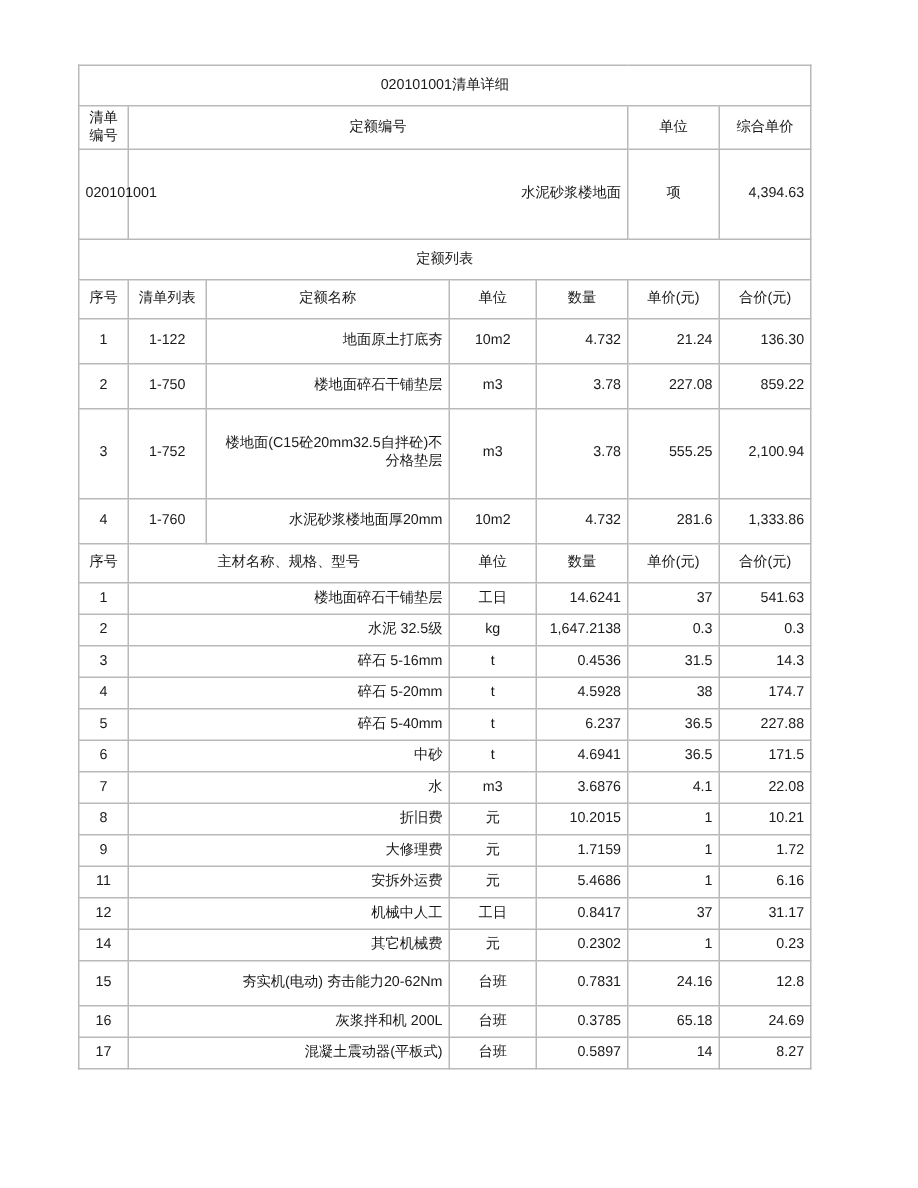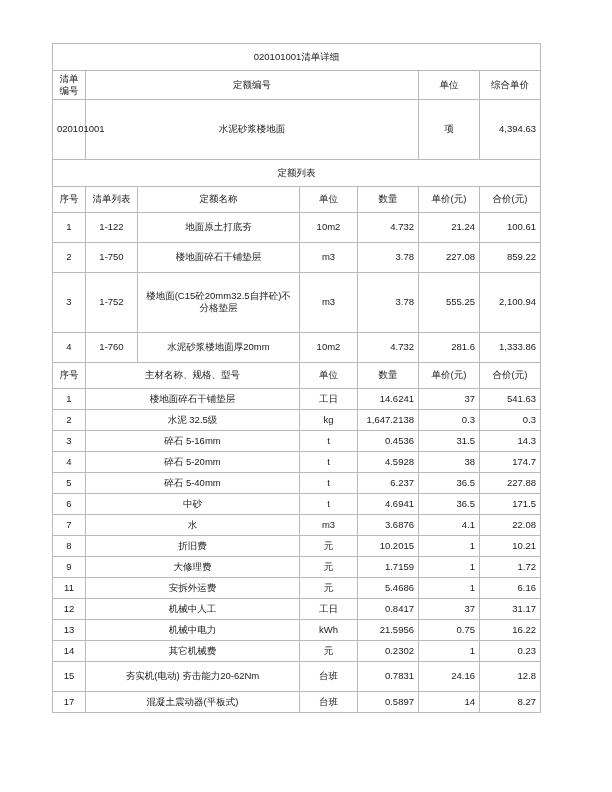--- a/index.html
+++ b/index.html
@@ -39,21 +39,21 @@
   .banner {
     text-align: center;
     height: 22px;
   }
   
   .hdr {
     text-align: center;
     height: 21px;
   }
   .c-center { text-align: center; }
-  .c-left   { text-align: center; }
+  .c-left   { text-align: right; }
   .c-right  { text-align: right; }
   .r-xtall { height: 60px; }
   .r-norm  { height: 21px; }
   .r-mid   { height: 30px; }
 
   .num { font-variant-numeric: tabular-nums; }
 </style>
 </head>
 <body>
 
@@ -97,21 +97,21 @@
           <td class="hdr">单价(元)</td>
           <td class="hdr">合价(元)</td>
         </tr>
         <tr class="r-mid">
           <td class="c-center num">1</td>
           <td class="c-center num">1-122</td>
           <td class="c-left">地面原土打底夯</td>
           <td class="c-center">10m2</td>
           <td class="c-right num">4.732</td>
           <td class="c-right num">21.24</td>
-          <td class="c-right num">100.61</td>
+          <td class="c-right num">136.30</td>
         </tr>
         <tr class="r-mid">
           <td class="c-center num">2</td>
           <td class="c-center num">1-750</td>
           <td class="c-left">楼地面碎石干铺垫层</td>
           <td class="c-center">m3</td>
           <td class="c-right num">3.78</td>
           <td class="c-right num">227.08</td>
           <td class="c-right num">859.22</td>
         </tr>
@@ -223,44 +223,44 @@
         </tr>
         <tr class="r-norm">
           <td class="c-center num">12</td>
           <td class="c-left" colspan="2">机械中人工</td>
           <td class="c-center">工日</td>
           <td class="c-right num">0.8417</td>
           <td class="c-right num">37</td>
           <td class="c-right num">31.17</td>
         </tr>
         <tr class="r-norm">
-          <td class="c-center num">13</td>
-          <td class="c-left" colspan="2">机械中电力</td>
-          <td class="c-center">kWh</td>
-          <td class="c-right num">21.5956</td>
-          <td class="c-right num">0.75</td>
-          <td class="c-right num">16.22</td>
-        </tr>
-        <tr class="r-norm">
           <td class="c-center num">14</td>
           <td class="c-left" colspan="2">其它机械费</td>
           <td class="c-center">元</td>
           <td class="c-right num">0.2302</td>
           <td class="c-right num">1</td>
           <td class="c-right num">0.23</td>
         </tr>
         <tr class="r-mid">
           <td class="c-center num">15</td>
           <td class="c-left" colspan="2">夯实机(电动) 夯击能力20-62Nm</td>
           <td class="c-center">台班</td>
           <td class="c-right num">0.7831</td>
           <td class="c-right num">24.16</td>
           <td class="c-right num">12.8</td>
         </tr>
         <tr class="r-norm">
+          <td class="c-center num">16</td>
+          <td class="c-left" colspan="2">灰浆拌和机 200L</td>
+          <td class="c-center">台班</td>
+          <td class="c-right num">0.3785</td>
+          <td class="c-right num">65.18</td>
+          <td class="c-right num">24.69</td>
+        </tr>
+        <tr class="r-norm">
           <td class="c-center num">17</td>
           <td class="c-left" colspan="2">混凝土震动器(平板式)</td>
           <td class="c-center">台班</td>
           <td class="c-right num">0.5897</td>
           <td class="c-right num">14</td>
           <td class="c-right num">8.27</td>
         </tr>
       </tbody>
   </table>
 

